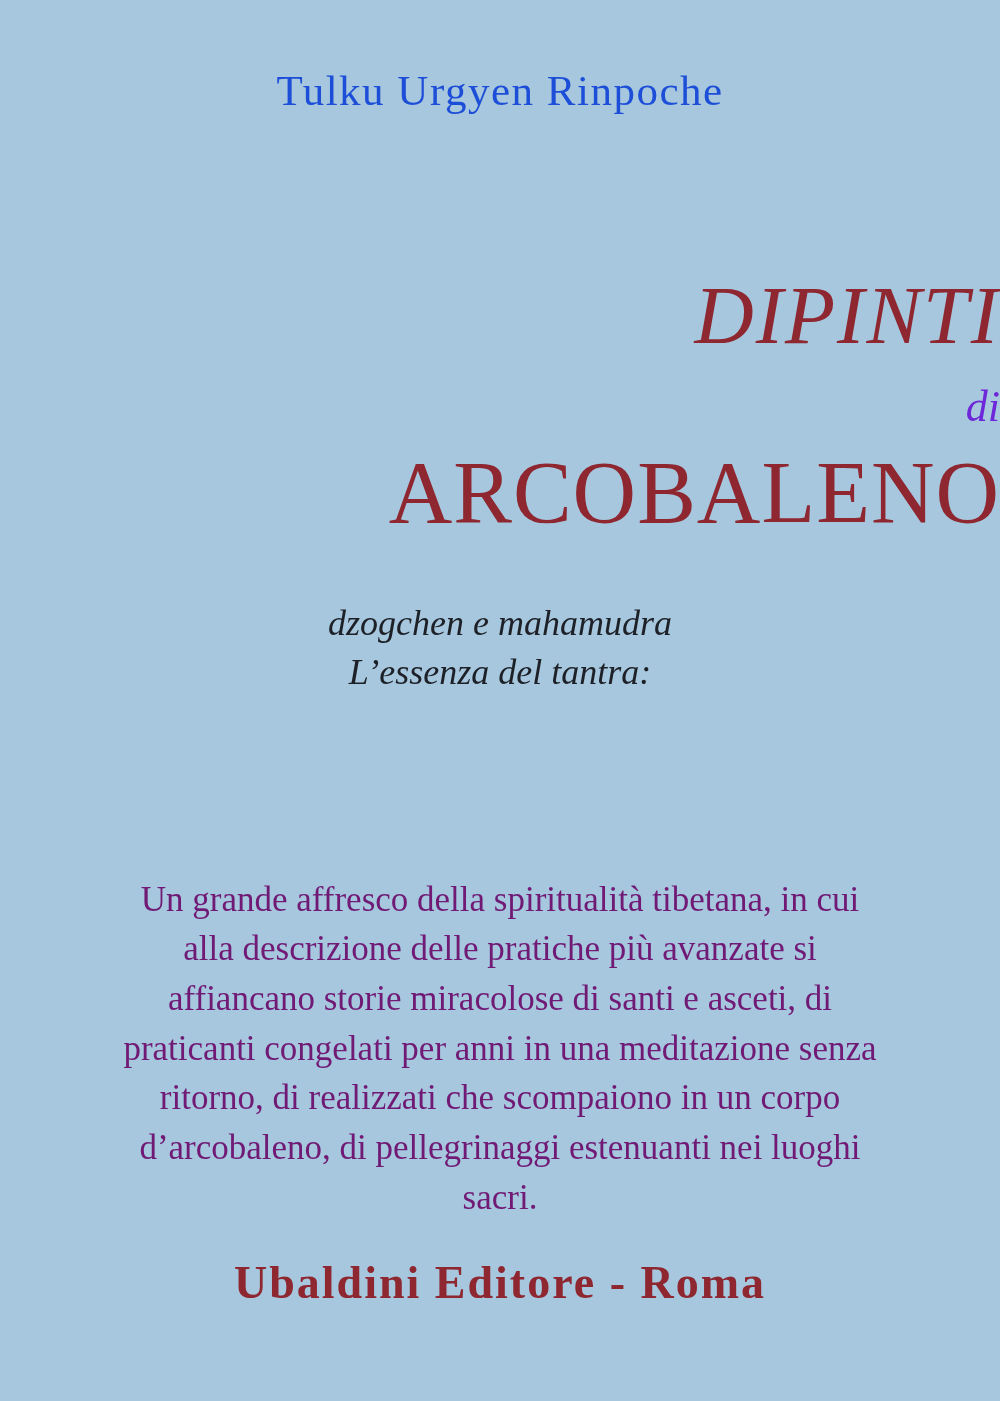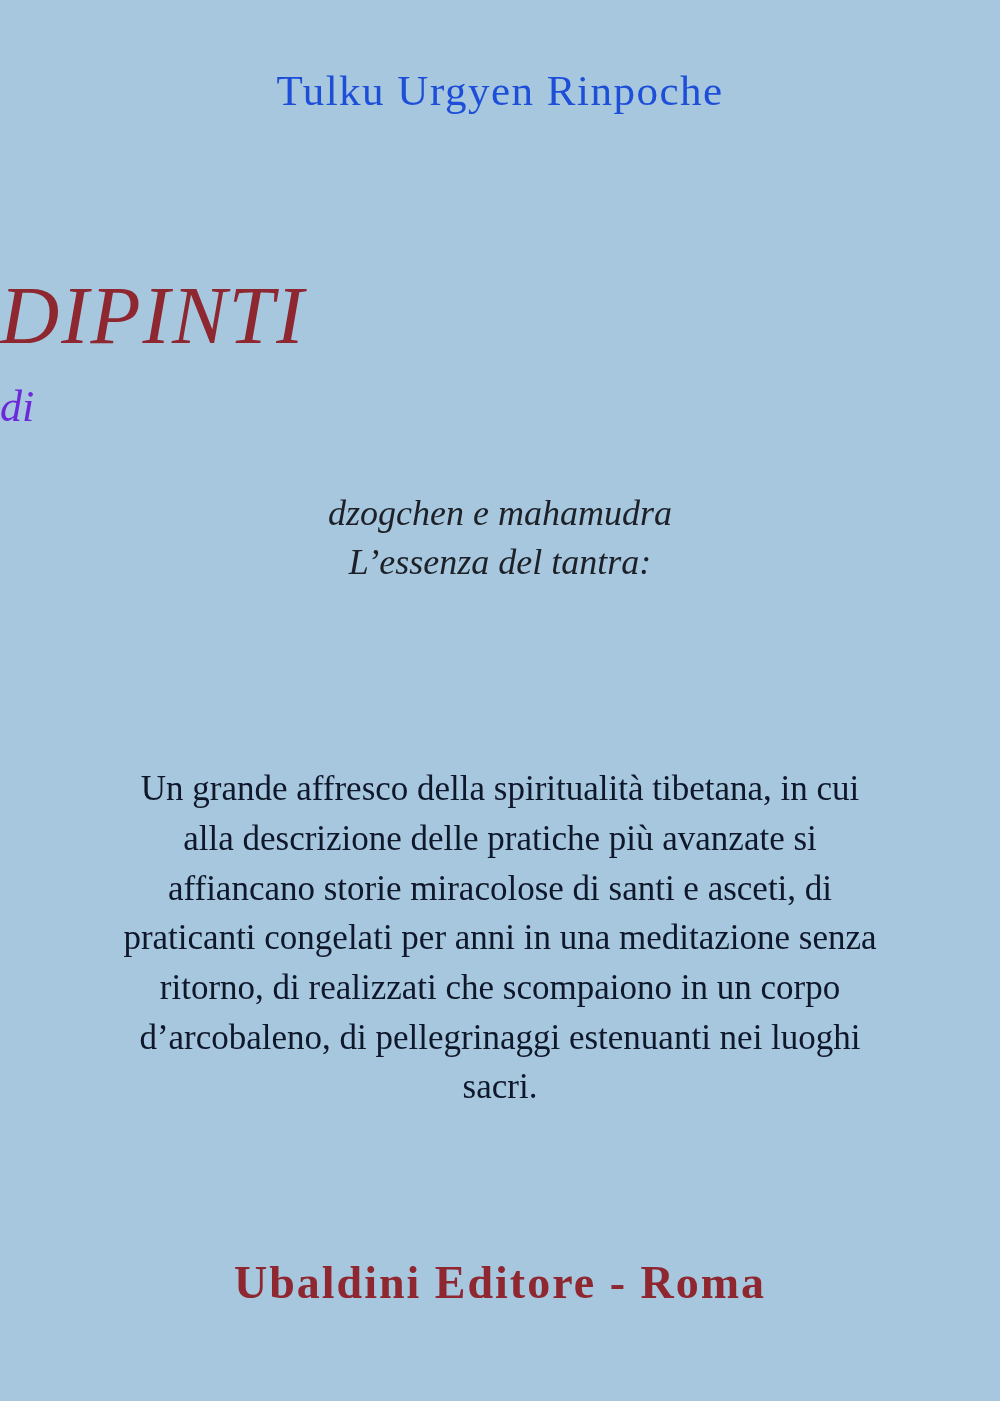--- a/index.html
+++ b/index.html
@@ -28,21 +28,21 @@
     font-family: "Liberation Serif", serif;
     font-size: 43px;
     letter-spacing: 1.5px;
     color: #1d4ed8;
     text-align: center;
     font-weight: 400;
   }
   .title-block {
     margin-top: 160px;
     width: 100%;
-    text-align: left;
+    text-align: right;
   }
   .title-main {
     font-family: "Liberation Serif", serif;
     font-style: italic;
     font-size: 82px;
     color: #8e2730;
     letter-spacing: 2px;
     line-height: 1.0;
   }
   .title-di {
@@ -72,21 +72,21 @@
   }
   .subtitle div {
     display: block;
   }
   .blurb {
     margin-top: 178px;
     width: 760px;
     text-align: center;
     font-family: "Liberation Serif", serif;
     font-size: 35px;
-    color: #0f172a;
+    color: #701a75;
     line-height: 1.42;
   }
   .publisher {
     position: absolute;
     bottom: 92px;
     left: 0;
     right: 0;
     text-align: center;
     font-family: "Liberation Serif", serif;
     font-size: 46px;
@@ -98,20 +98,21 @@
 </head>
 <body>
 
 <div class="cover">
 
   <div class="author">Tulku Urgyen Rinpoche</div>
 
   <div class="title-block">
     <div class="title-main">DIPINTI</div>
     <div class="title-di">di</div>
+    <div class="title-sub">ARCOBALENO</div>
   </div>
 
   <div class="subtitle">
     <div>dzogchen e mahamudra</div>
     <div>L’essenza del tantra:</div>
   </div>
 
   <div class="blurb">Un grande affresco della spiritualità tibetana, in cui alla descrizione delle pratiche più avanzate si affiancano storie miracolose di santi e asceti, di praticanti congelati per anni in una meditazione senza ritorno, di realizzati che scompaiono in un corpo d’arcobaleno, di pellegrinaggi estenuanti nei luoghi sacri.</div>
 
   <div class="publisher">Ubaldini Editore - Roma</div>

